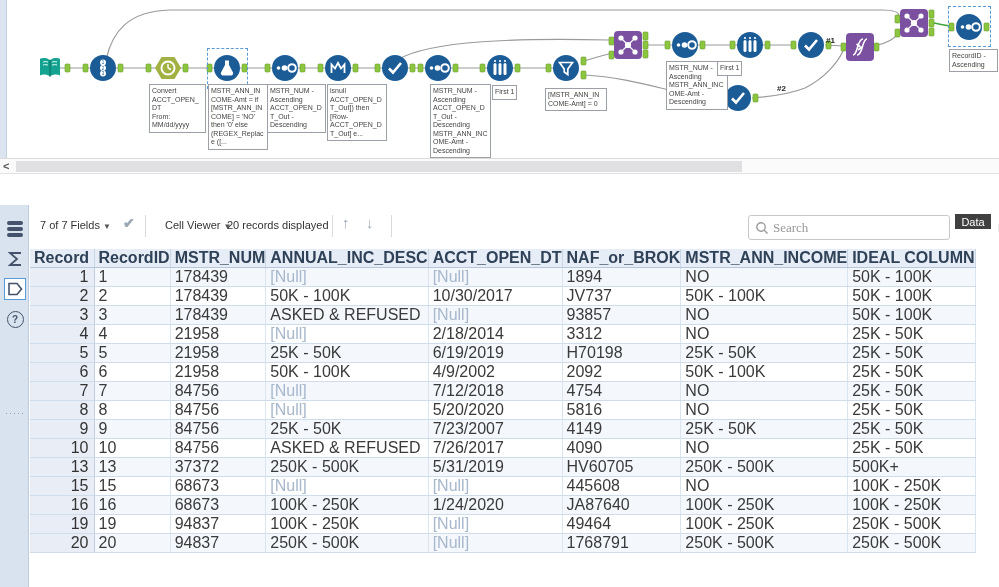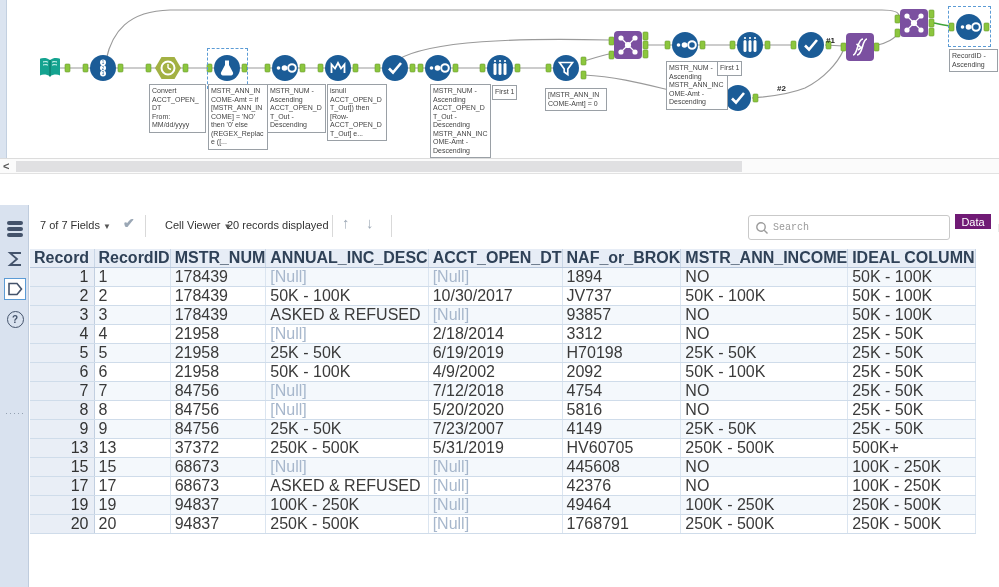--- a/index.html
+++ b/index.html
@@ -32,24 +32,24 @@
   .strip-icon.selected { background:#fff; border:1px solid #5b9bd5; }
   .qmark { width:17px; height:17px; border:1.6px solid #44536b; border-radius:50%; color:#44536b; font-size:10px; font-weight:bold; display:flex; align-items:center; justify-content:center; }
 
   .toolbar { position:absolute; left:29px; top:205px; width:970px; height:44px; background:#fff; }
   .tb-item { position:absolute; top:14px; font-size:11px; color:#333; white-space:nowrap; }
   .caret { font-size:8px; color:#555; }
   .tb-sep { position:absolute; top:10px; width:1px; height:22px; background:#d9d9d9; }
   .tb-check { position:absolute; top:10px; font-size:14px; font-weight:bold; color:#9aa7b5; }
   .tb-arrow { position:absolute; top:9px; font-size:15px; color:#a0abb8; }
   .searchbox { position:absolute; left:719px; top:10px; width:202px; height:25px; border:1px solid #c9c9c9; border-radius:3px; background:#fff; }
-  .searchbox input { position:absolute; left:24px; top:3px; width:170px; height:17px; border:none; outline:none; font-size:10px; color:#666; font-family:Liberation Mono, monospace; }
+  .searchbox input { position:absolute; left:24px; top:3px; width:170px; height:17px; border:none; outline:none; font-size:13px; color:#666; font-family:Liberation Serif, serif; }
   .searchbox input::placeholder { color:#999; }
   .mag { position:absolute; left:6px; top:5px; }
-  .tab-data { position:absolute; left:926px; top:9px; width:36px; height:15px; background:#701a75; color:#fff; font-size:11px; display:flex; align-items:center; justify-content:center; }
+  .tab-data { position:absolute; left:926px; top:9px; width:36px; height:15px; background:#404040; color:#fff; font-size:11px; display:flex; align-items:center; justify-content:center; }
   .tab-meta { position:absolute; left:963px; top:9px; width:60px; height:27px; background:#fff; color:#222; font-size:11px; display:flex; align-items:center; padding-left:6px; overflow:hidden; white-space:nowrap; }
 
   
   .grid-wrap { position:absolute; left:30px; top:249px; }
   table.grid { border-collapse:collapse; table-layout:fixed; font-size:16px; }
   table.grid th { height:17px; background:#e7edf6; color:#2f4157; font-weight:bold; text-align:left; padding:0 0 0 4px; border-right:1px solid #c9d6e6; border-bottom:1px solid #b7c6da; overflow:hidden; white-space:nowrap; }
   table.grid td { height:16px; padding:0 0 0 4px; color:#3a3a3a; border-right:1px solid #dbe5f0; border-bottom:1px solid #cfdcea; overflow:hidden; white-space:nowrap; }
   table.grid tr:nth-child(odd) td { background:#f4f8fc; }
   table.grid tr:nth-child(even) td { background:#ffffff; }
   table.grid td.rownum { background:#e9eef6 !important; text-align:right; padding:0 5px 0 0; border-right:1px solid #c2cfe0; color:#333; }
@@ -480,47 +480,57 @@
             <td class="rownum">9</td>
             <td>9</td>
             <td>84756</td>
             <td>25K - 50K</td>
             <td>7/23/2007</td>
             <td>4149</td>
             <td>25K - 50K</td>
             <td>25K - 50K</td>
           </tr>
           <tr>
+            <td class="rownum">10</td>
+            <td>10</td>
+            <td>84756</td>
+            <td>ASKED &amp; REFUSED</td>
+            <td>7/26/2017</td>
+            <td>4090</td>
+            <td>NO</td>
+            <td>25K - 50K</td>
+          </tr>
+          <tr>
             <td class="rownum">13</td>
             <td>13</td>
             <td>37372</td>
             <td>250K - 500K</td>
             <td>5/31/2019</td>
             <td>HV60705</td>
             <td>250K - 500K</td>
             <td>500K+</td>
           </tr>
           <tr>
             <td class="rownum">15</td>
             <td>15</td>
             <td>68673</td>
             <td class="null">[Null]</td>
             <td class="null">[Null]</td>
             <td>445608</td>
             <td>NO</td>
             <td>100K - 250K</td>
           </tr>
           <tr>
-            <td class="rownum">17</td>
-            <td>17</td>
+            <td class="rownum">16</td>
+            <td>16</td>
             <td>68673</td>
-            <td>ASKED &amp; REFUSED</td>
-            <td class="null">[Null]</td>
-            <td>42376</td>
-            <td>NO</td>
+            <td>100K - 250K</td>
+            <td>1/24/2020</td>
+            <td>JA87640</td>
+            <td>100K - 250K</td>
             <td>100K - 250K</td>
           </tr>
           <tr>
             <td class="rownum">19</td>
             <td>19</td>
             <td>94837</td>
             <td>100K - 250K</td>
             <td class="null">[Null]</td>
             <td>49464</td>
             <td>100K - 250K</td>

